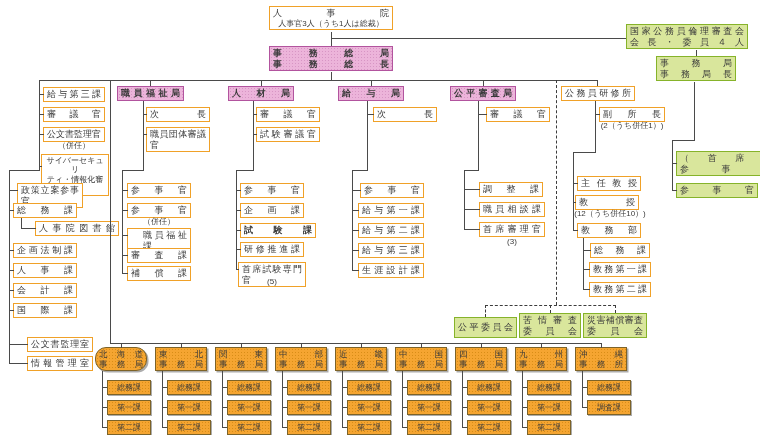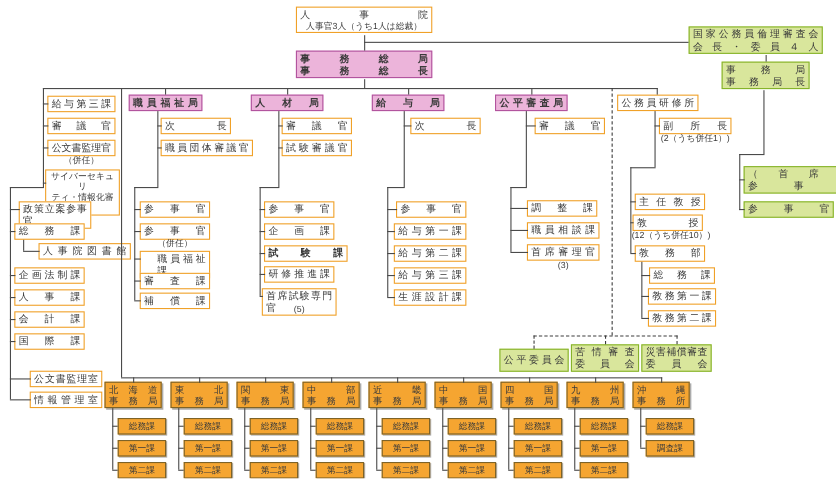--- a/index.html
+++ b/index.html
@@ -89,21 +89,21 @@
     </div>
     <div class="node " style="left: 27px; top: 356px; width: 66px;">
       <span class="ln jl">情報管理室</span>
     </div>
     <div class="node pk b" style="left: 117px; top: 86px; width: 67px;">
       <span class="ln jl">職員福祉局</span>
     </div>
     <div class="node " style="left: 146px; top: 107px; width: 64px;">
       <span class="ln jl">次長</span>
     </div>
-    <div class="node " style="left: 146px; top: 127px; width: 84px;">
+    <div class="node " style="left: 146px; top: 127px; width: 64px;">
       <span class="ln jl">職員団体審議官</span>
     </div>
     <div class="node " style="left: 127px; top: 183px; width: 64px;">
       <span class="ln jl">参事官</span>
     </div>
     <div class="node " style="left: 127px; top: 203px; width: 64px;">
       <span class="ln jl">参事官</span>
     </div>
     <div class="node " style="left: 127px; top: 228px; width: 64px; padding-left: 15px;">
       <span class="ln jl">職員福祉課</span>
@@ -215,21 +215,21 @@
     </div>
     <div class="node gr" style="left: 676px; top: 183px; width: 82px;">
       <span class="ln jl">参事官</span>
     </div>
     <div class="cap" style="left: 43px; top: 141px; width: 62px;">（併任）</div>
     <div class="cap" style="left: 127px; top: 217px; width: 64px;">（併任）</div>
     <div class="cap" style="left: 238px; top: 277px; width: 68px;">(5)</div>
     <div class="cap" style="left: 479px; top: 237px; width: 66px;">(3)</div>
     <div class="cap" style="left: 588px; top: 121px; width: 88px;">(2（うち併任1）)</div>
     <div class="cap" style="left: 564px; top: 209px; width: 92px; text-align: center;">(12（うち併任10）)</div>
-    <div class="node of" style="left: 95px; top: 347px; width: 52px;">
+    <div class="node of" style="left: 95px; top: 347px; width: 52px; border-radius: 11px;">
       <span class="ln jl">北海道</span>
       <span class="ln jl">事務局</span>
     </div>
     <div class="sub" style="left: 107px; top: 380px; width: 44px;">総務課</div>
     <div class="sub" style="left: 107px; top: 400px; width: 44px;">第一課</div>
     <div class="sub" style="left: 107px; top: 420px; width: 44px;">第二課</div>
     <div class="seg" style="left: 121px; top: 343px; width: 1px; height: 5px;"></div>
     <div class="seg" style="left: 102px; top: 371px; width: 1px; height: 56px;"></div>
     <div class="seg" style="left: 102px; top: 387px; width: 5px; height: 1px;"></div>
     <div class="seg" style="left: 102px; top: 407px; width: 5px; height: 1px;"></div>

